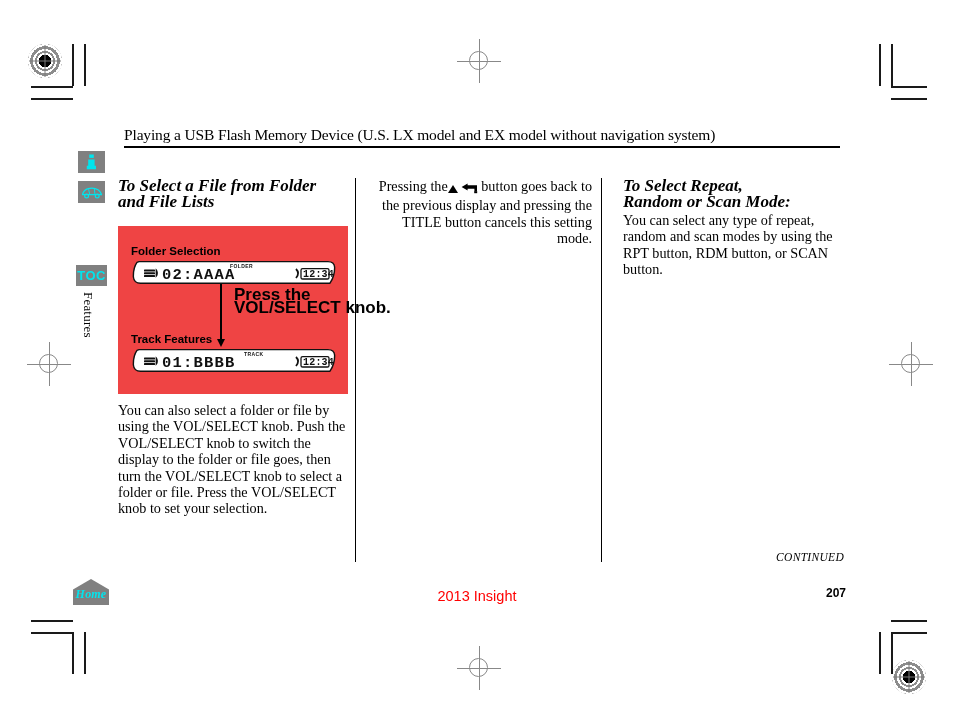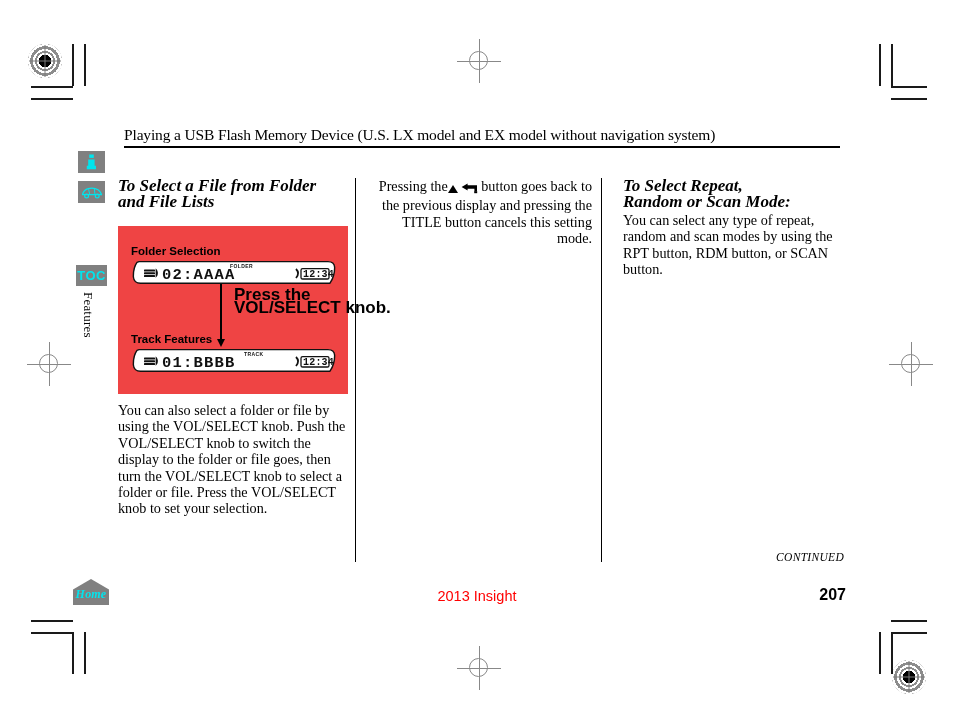--- a/index.html
+++ b/index.html
@@ -265,21 +265,21 @@
     font-family: "Liberation Sans", sans-serif;
     font-size: 14.5px;
     color: #ff0000;
   }
   .page-num {
     position: absolute;
     right: 108px;
     top: 586px;
     font-family: "Liberation Sans", sans-serif;
     font-weight: bold;
-    font-size: 16px;
+    font-size: 12px;
     color: #000;
   }
 </style>
 </head>
 <body>
 
 <div class="page">
 
   <div class="reg-target" style="left:28px; top:44px;"></div>
   <div class="reg-target" style="left:892px; top:660px;"></div>

